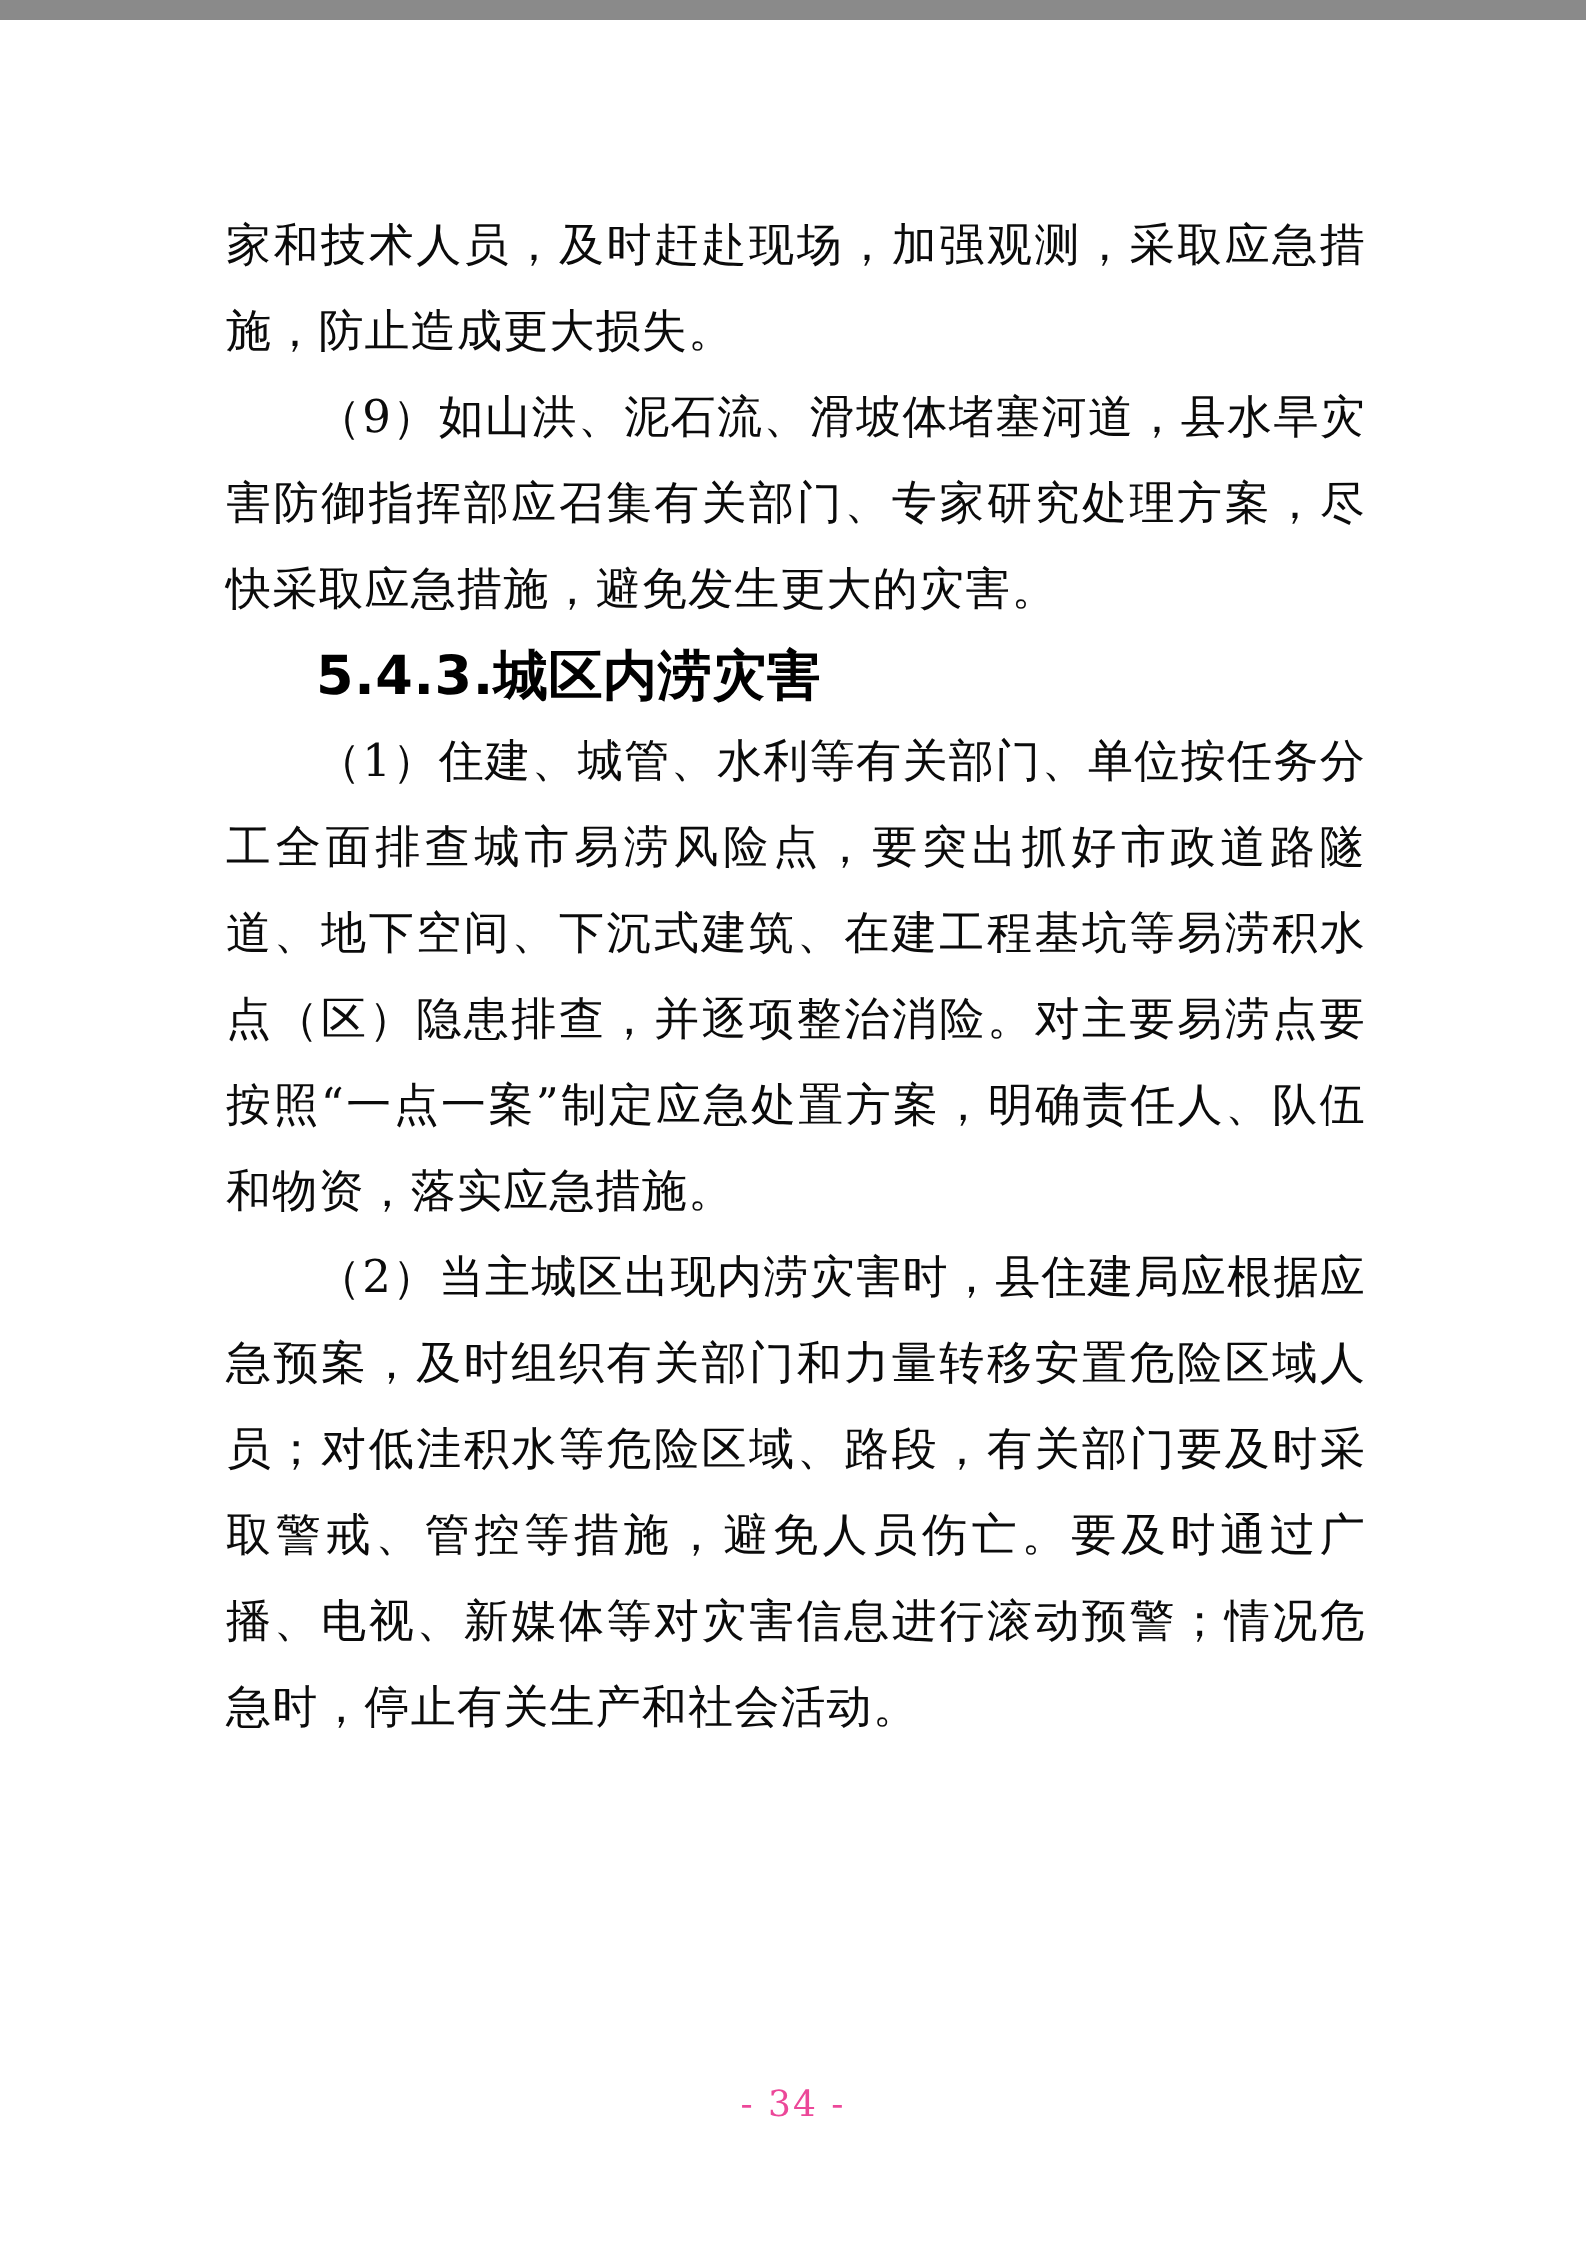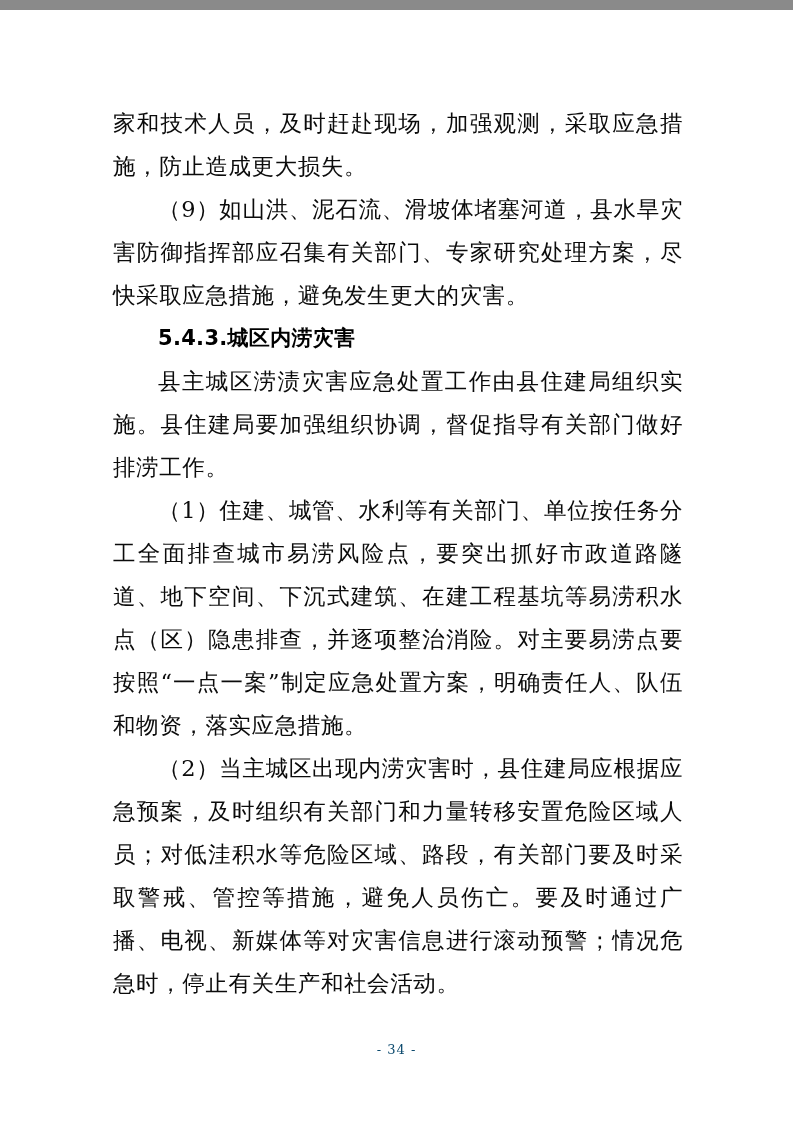--- a/index.html
+++ b/index.html
@@ -34,53 +34,52 @@
     letter-spacing: 0.6px;
     margin: 0;
     text-indent: 0;
   }
   .indent2 {
     text-indent: 45px;
   }
   .heading {
     font-family: "DejaVu Sans", "Liberation Sans", sans-serif;
     font-weight: bold;
-    font-size: 21px;
+    font-size: 27px;
     line-height: 43px;
     color: #000000;
     margin: 0;
     text-indent: 45px;
     letter-spacing: 0.3px;
   }
   .footer {
     position: absolute;
     left: 0;
     right: 0;
     top: 1032px;
     text-align: center;
-    font-size: 13px;
-    color: #0c4a6e;
+    font-size: 18px;
+    color: #ec4899;
     font-family: "DejaVu Serif", "Liberation Serif", serif;
     letter-spacing: 1px;
   }
 </style>
 </head>
 <body>
 
 <div class="page">
   <div class="content">
 
     <p class="para">家和技术人员，及时赶赴现场，加强观测，采取应急措施，防止造成更大损失。</p>
 
 
     <p class="para indent2">（9）如山洪、泥石流、滑坡体堵塞河道，县水旱灾害防御指挥部应召集有关部门、专家研究处理方案，尽快采取应急措施，避免发生更大的灾害。</p>
 
     <p class="heading">5.4.3.城区内涝灾害</p>
 
-    <p class="para indent2">县主城区涝渍灾害应急处置工作由县住建局组织实施。县住建局要加强组织协调，督促指导有关部门做好排涝工作。</p>
 
     <p class="para indent2">（1）住建、城管、水利等有关部门、单位按任务分工全面排查城市易涝风险点，要突出抓好市政道路隧道、地下空间、下沉式建筑、在建工程基坑等易涝积水点（区）隐患排查，并逐项整治消险。对主要易涝点要按照“一点一案”制定应急处置方案，明确责任人、队伍和物资，落实应急措施。</p>
 
     <p class="para indent2">（2）当主城区出现内涝灾害时，县住建局应根据应急预案，及时组织有关部门和力量转移安置危险区域人员；对低洼积水等危险区域、路段，有关部门要及时采取警戒、管控等措施，避免人员伤亡。要及时通过广播、电视、新媒体等对灾害信息进行滚动预警；情况危急时，停止有关生产和社会活动。</p>
 
   </div>
 
   <div class="footer">- 34 -</div>
 </div>
 

